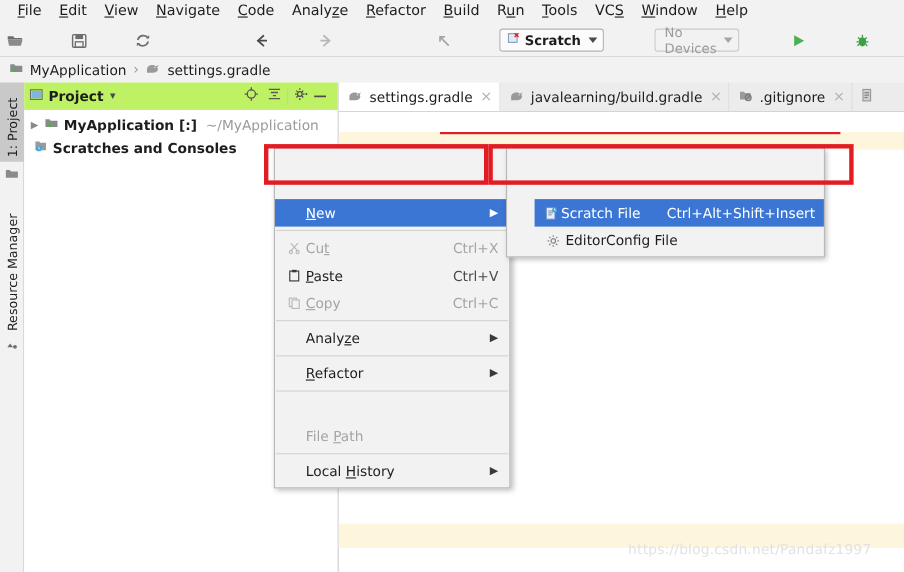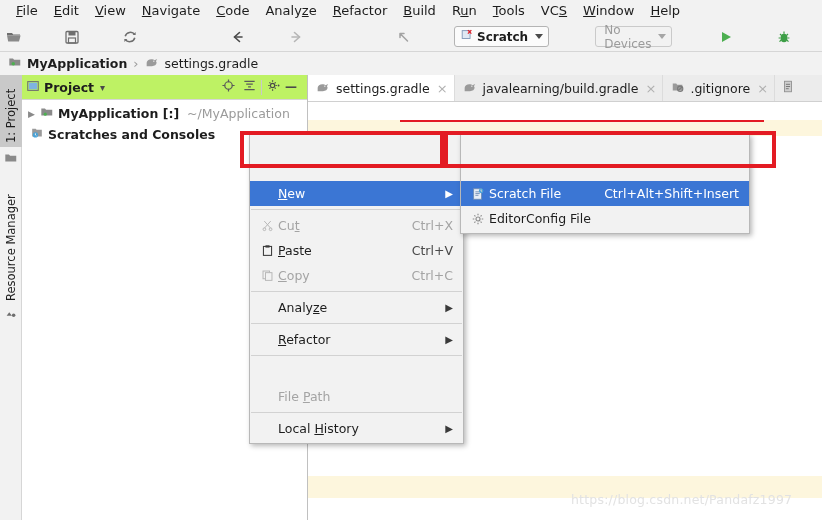--- a/index.html
+++ b/index.html
@@ -45,21 +45,21 @@
   .caret { width: 0; height: 0; border-left: 4px solid transparent; border-right: 4px solid transparent;
            border-top: 5px solid #4a4a4a; margin-left: 3px; }
   .combo.disabled .caret { border-top-color: #a6a6a6; }
 
   
   .crumbbar {
     position: absolute; left: 0; top: 52px; width: 822px; height: 23px;
     background: #f2f2f2; display: flex; align-items: center; padding-left: 8px;
   }
   .crumb { display: flex; align-items: center; font-size: 12.5px; }
-  .crumb.strong { font-weight: bold; }
+  .crumb.strong { font-weight: normal; }
   .crumbsep { color: #9a9a9a; margin: 0 6px; font-size: 13px; }
 
   
   .vstrip {
     position: absolute; left: 0; top: 75px; width: 22px; height: 445px;
     background: #f2f2f2; border-right: 1px solid #d6d6d6;
   }
   .vtab {
     position: absolute; left: 0; width: 22px;
     writing-mode: vertical-rl; transform: rotate(180deg);
@@ -120,21 +120,21 @@
   .pmi .lab { flex: 1; padding-left: 2px; }
   .pmi .acc { color: #4a4a4a; margin-left: 28px; }
   .pmi .sub { color: #3a3a3a; margin-left: 18px; font-size: 10px; }
   .pmi.sel { background: #3b76d4; color: #ffffff; margin-top: 44px; }
   .pmi.sel .acc, .pmi.sel .sub { color: #ffffff; }
   .pmi.dis, .pmi.dis .acc { color: #a4a4a4; }
   .pmsep { height: 1px; background: #d2d2d2; margin: 3px 1px; }
   .pmi u { text-decoration: underline; }
 
   #ctxmenu { left: 249px; top: 134px; width: 215px; }
-  #submenu { left: 460px; top: 134px; width: 290px; }
+  #submenu { left: 460px; top: 134px; width: 290px; padding-left: 25px; }
 
   
   .redbox { position: absolute; border: 4px solid #e31b23; pointer-events: none; }
   .redline { position: absolute; background: #e31b23; }
 
   
   .watermark {
     position: absolute; left: 571px; top: 492px; font-size: 12.5px; color: #e2e2e2;
     white-space: nowrap; letter-spacing: .2px;
   }

